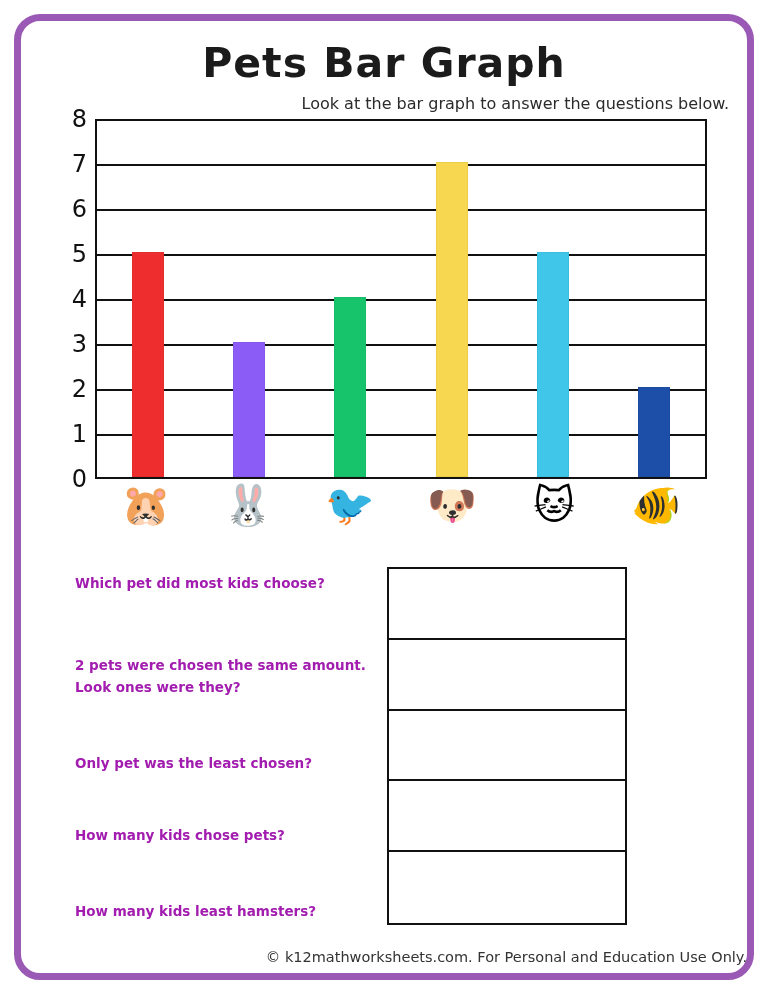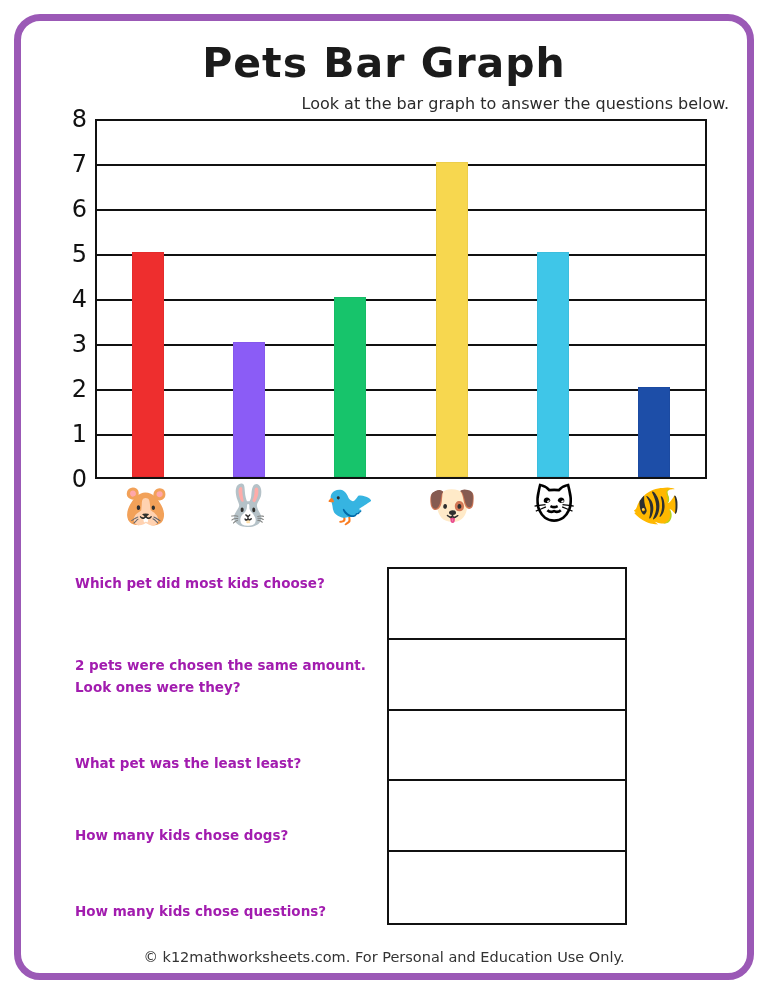--- a/index.html
+++ b/index.html
@@ -172,21 +172,21 @@
     height: 20%;
     border-bottom: 2px solid #111;
   }
   .answer-cell:last-child { border-bottom: none; }
 
   .footer {
     position: absolute;
     left: 0;
     right: 0;
     bottom: 8px;
-    text-align: center;
+    text-align: right;
     font-family: "DejaVu Sans", sans-serif;
     font-size: 14.5px;
     color: #333;
   }
 </style>
 </head>
 <body>
 
 <div class="page">
   <div class="frame">
@@ -257,23 +257,23 @@
             <span class="animal">🐠</span>
           </div>
         </div>
     </div>
 
     <div class="qa">
       <div class="questions">
         <div class="q q1">Which pet did most kids choose?</div>
         <div class="q q2">2 pets were chosen the same amount.</div>
         <div class="q" style="top:114px;">Look ones were they?</div>
-        <div class="q q3">What pet was the least least?</div>
-        <div class="q q4">How many kids chose dogs?</div>
-        <div class="q q5">How many kids chose questions?</div>
+        <div class="q q3">Only pet was the least chosen?</div>
+        <div class="q q4">How many kids chose pets?</div>
+        <div class="q q5">How many kids least hamsters?</div>
       </div>
 
       <div class="answer-box">
         <div class="answer-cell"></div>
         <div class="answer-cell"></div>
         <div class="answer-cell"></div>
         <div class="answer-cell"></div>
         <div class="answer-cell"></div>
       </div>
     </div>

